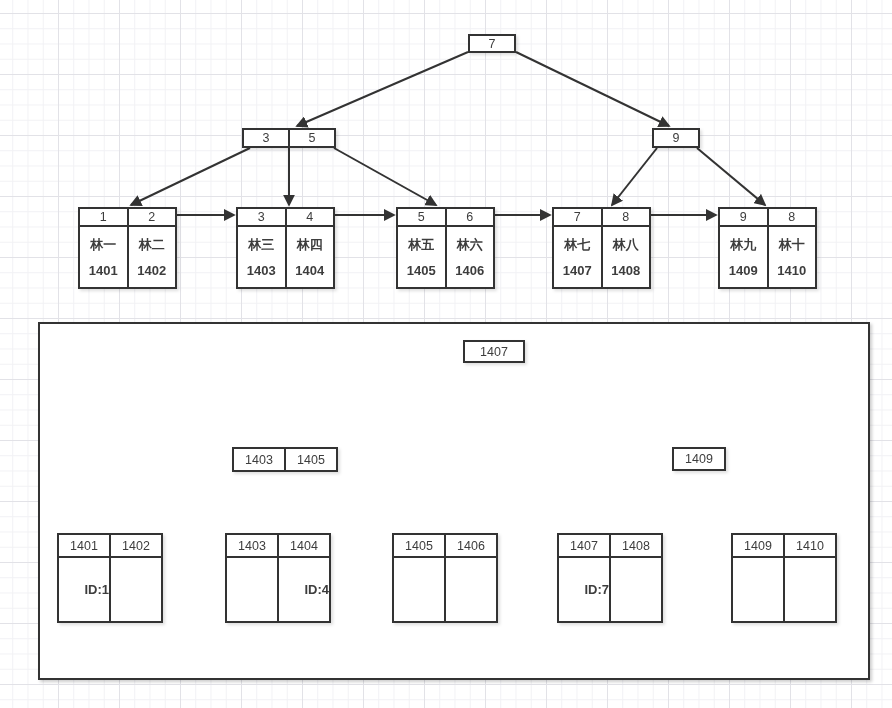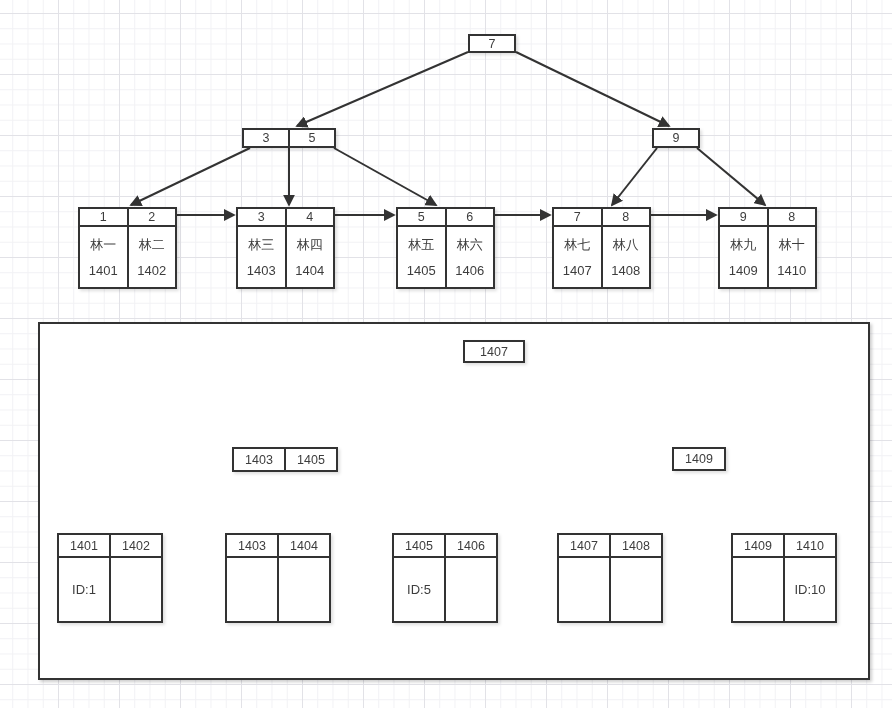--- a/index.html
+++ b/index.html
@@ -20,22 +20,22 @@
   .node,.leaf,.bigbox{position:absolute;background:#fff;border:2px solid #333;box-sizing:border-box;z-index:2;box-shadow:2px 2px 3px rgba(0,0,0,0.13);}
   .node{display:flex;}
   .kcell{flex:1;display:flex;align-items:center;justify-content:center;font-size:12.5px;}
   .kcell + .kcell{border-left:2px solid #333;}
   .leaf{display:flex;}
   .lcol{flex:1;display:flex;flex-direction:column;min-width:0;}
   .lcol + .lcol{border-left:2px solid #333;}
   .lhead{border-bottom:2px solid #333;display:flex;align-items:center;justify-content:center;font-size:12.5px;flex:0 0 auto;}
   .top-leaf .lhead{height:16px;}
   .bot-leaf .lhead{height:21px;}
-  .lbody{flex:1;display:flex;flex-direction:column;align-items:center;justify-content:space-evenly;font-size:13px;}
-  .bot-leaf .lbody{justify-content:center;}
+  .lbody{flex:1;display:flex;flex-direction:column;align-items:center;justify-content:space-evenly;font-size:13px;font-weight:bold;}
+  .bot-leaf .lbody{justify-content:center;align-items:flex-end;}
   .bigbox{z-index:1;box-shadow:2px 2px 3px rgba(0,0,0,0.2);}
 </style>
 </head>
 <body>
 
 <div id="canvas">
 
   <svg id="edges" width="892" height="708">
     <defs>
       <marker id="ah" viewBox="0 0 10 10" refX="8.5" refY="5" markerWidth="6" markerHeight="6" orient="auto">
@@ -194,49 +194,49 @@
       <div class="lhead">1402</div>
     </div>
   </div>
 
   <div class="leaf bot-leaf" style="left:225px;top:533px;width:106px;height:90px;">
     <div class="lcol">
       <div class="lhead">1403</div>
     </div>
     <div class="lcol">
       <div class="lhead">1404</div>
+      <div class="lbody">
+          <span>ID:4</span>
+        </div>
     </div>
   </div>
 
   <div class="leaf bot-leaf" style="left:392px;top:533px;width:106px;height:90px;">
     <div class="lcol">
       <div class="lhead">1405</div>
-      <div class="lbody">
-          <span>ID:5</span>
-        </div>
     </div>
     <div class="lcol">
       <div class="lhead">1406</div>
     </div>
   </div>
 
   <div class="leaf bot-leaf" style="left:557px;top:533px;width:106px;height:90px;">
     <div class="lcol">
       <div class="lhead">1407</div>
+      <div class="lbody">
+          <span>ID:7</span>
+        </div>
     </div>
     <div class="lcol">
       <div class="lhead">1408</div>
     </div>
   </div>
 
   <div class="leaf bot-leaf" style="left:731px;top:533px;width:106px;height:90px;">
     <div class="lcol">
       <div class="lhead">1409</div>
     </div>
     <div class="lcol">
       <div class="lhead">1410</div>
-      <div class="lbody">
-          <span>ID:10</span>
-        </div>
     </div>
   </div>
 
 </div>
 
 </body></html>

